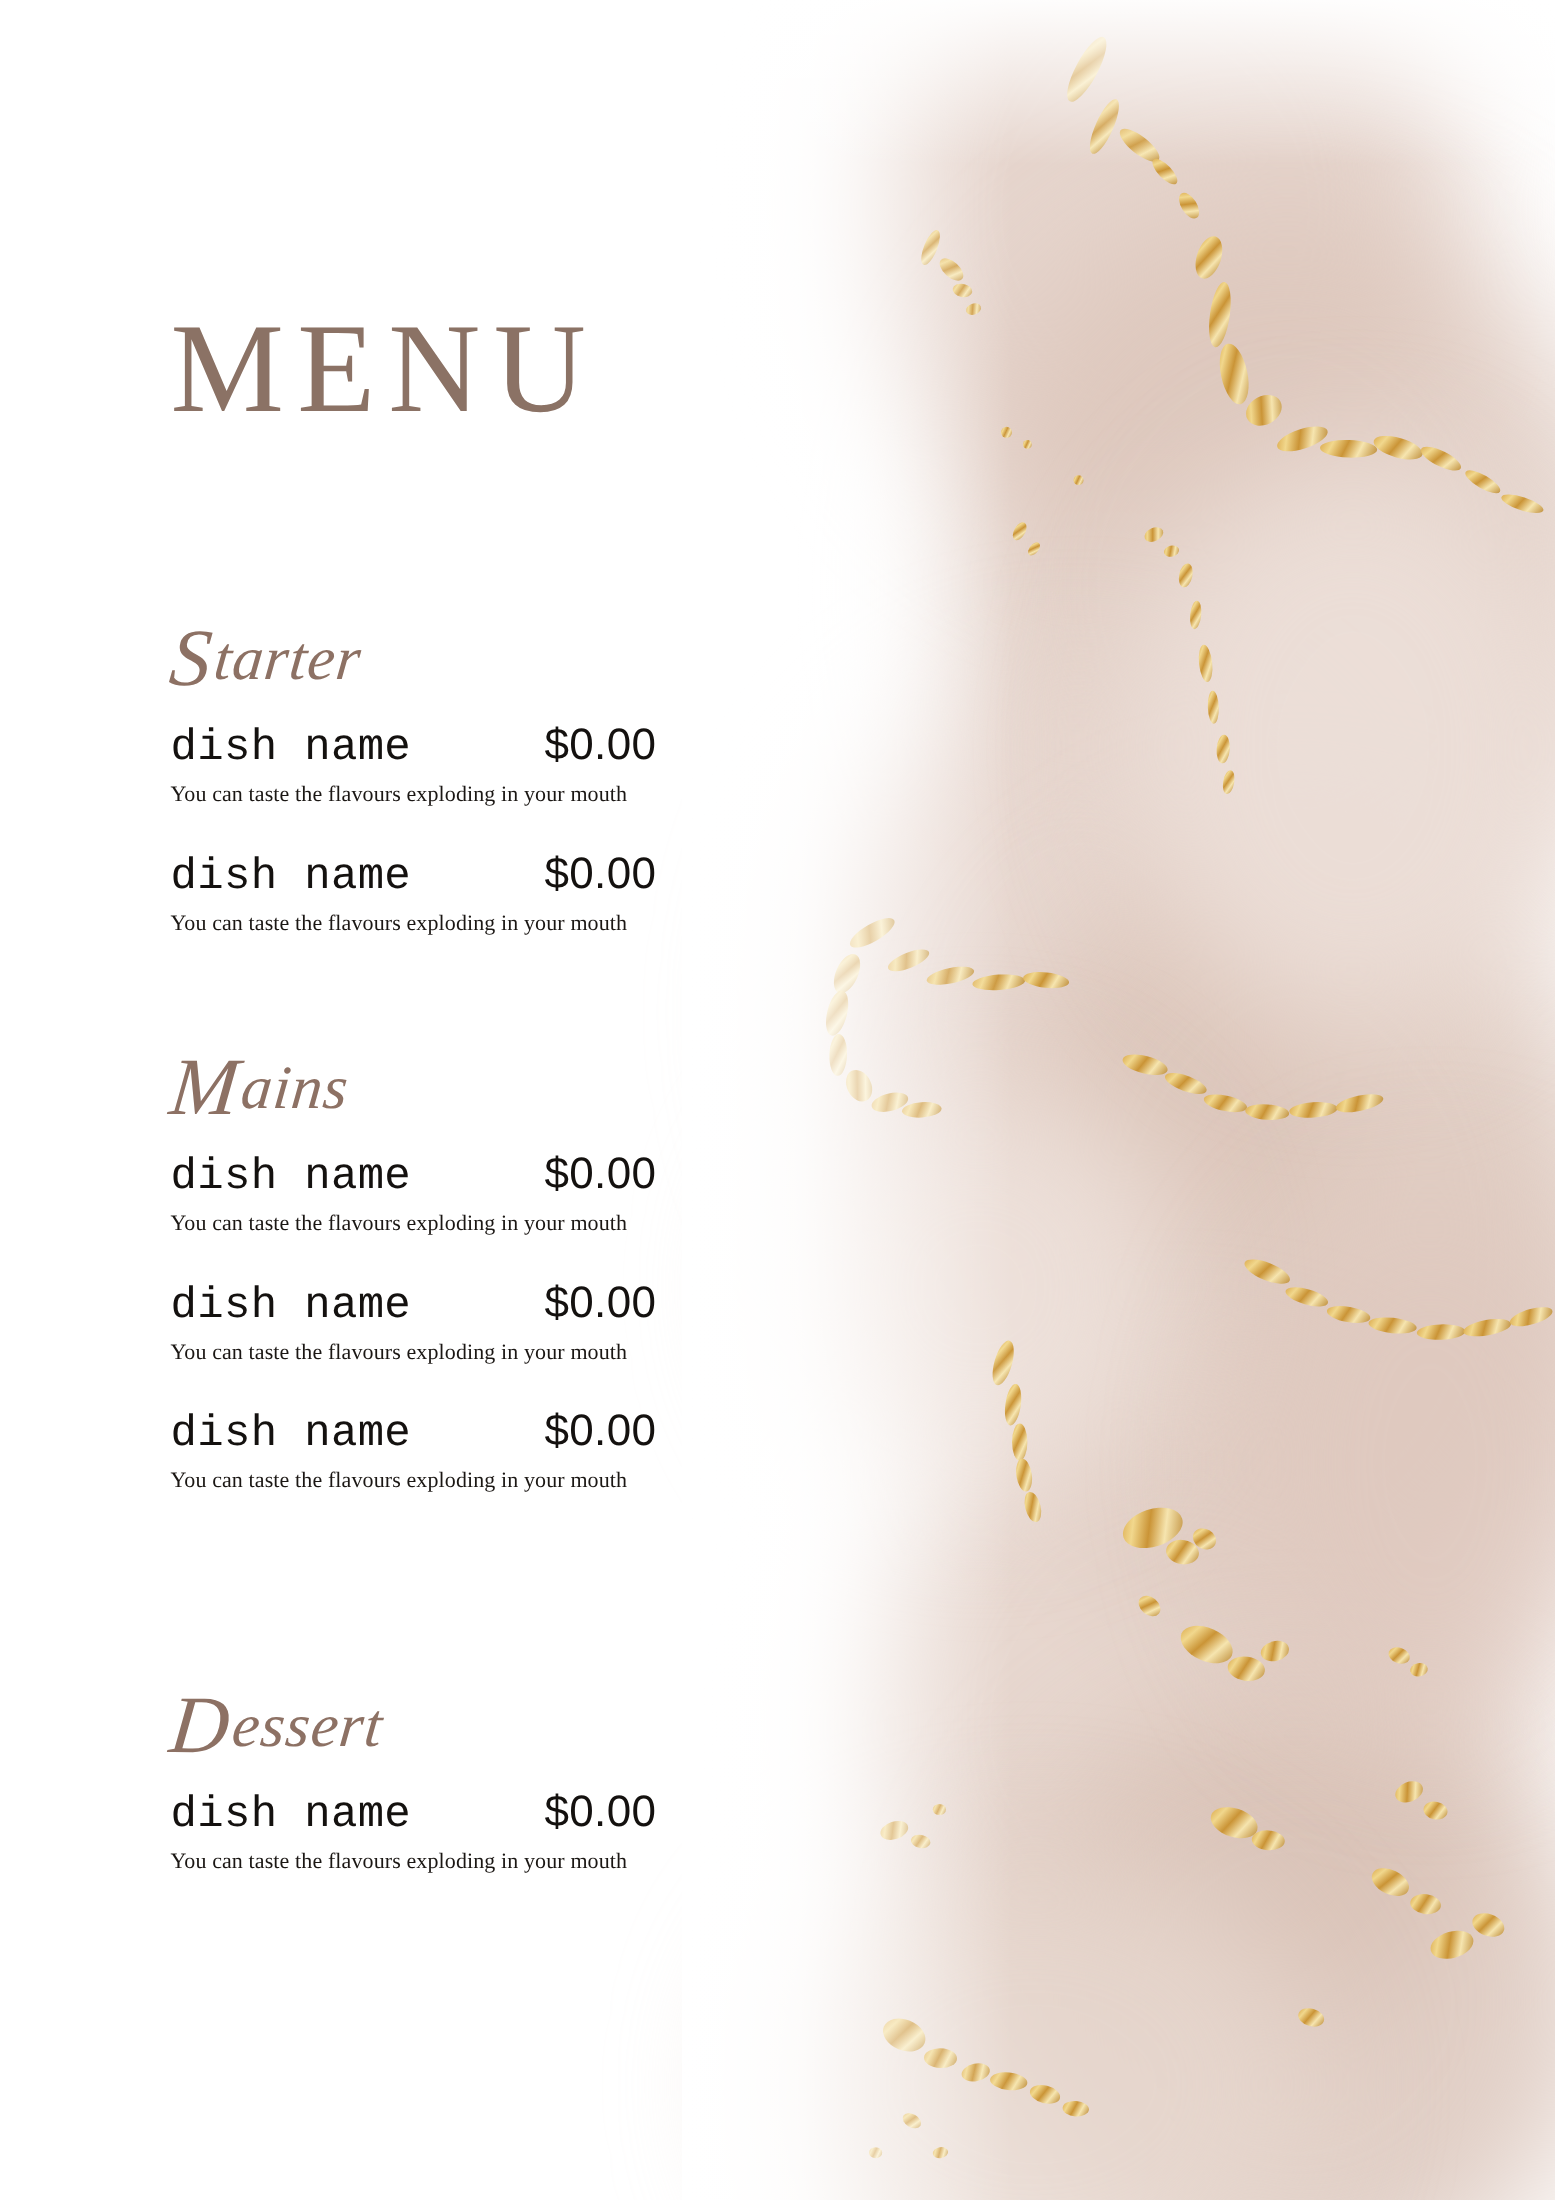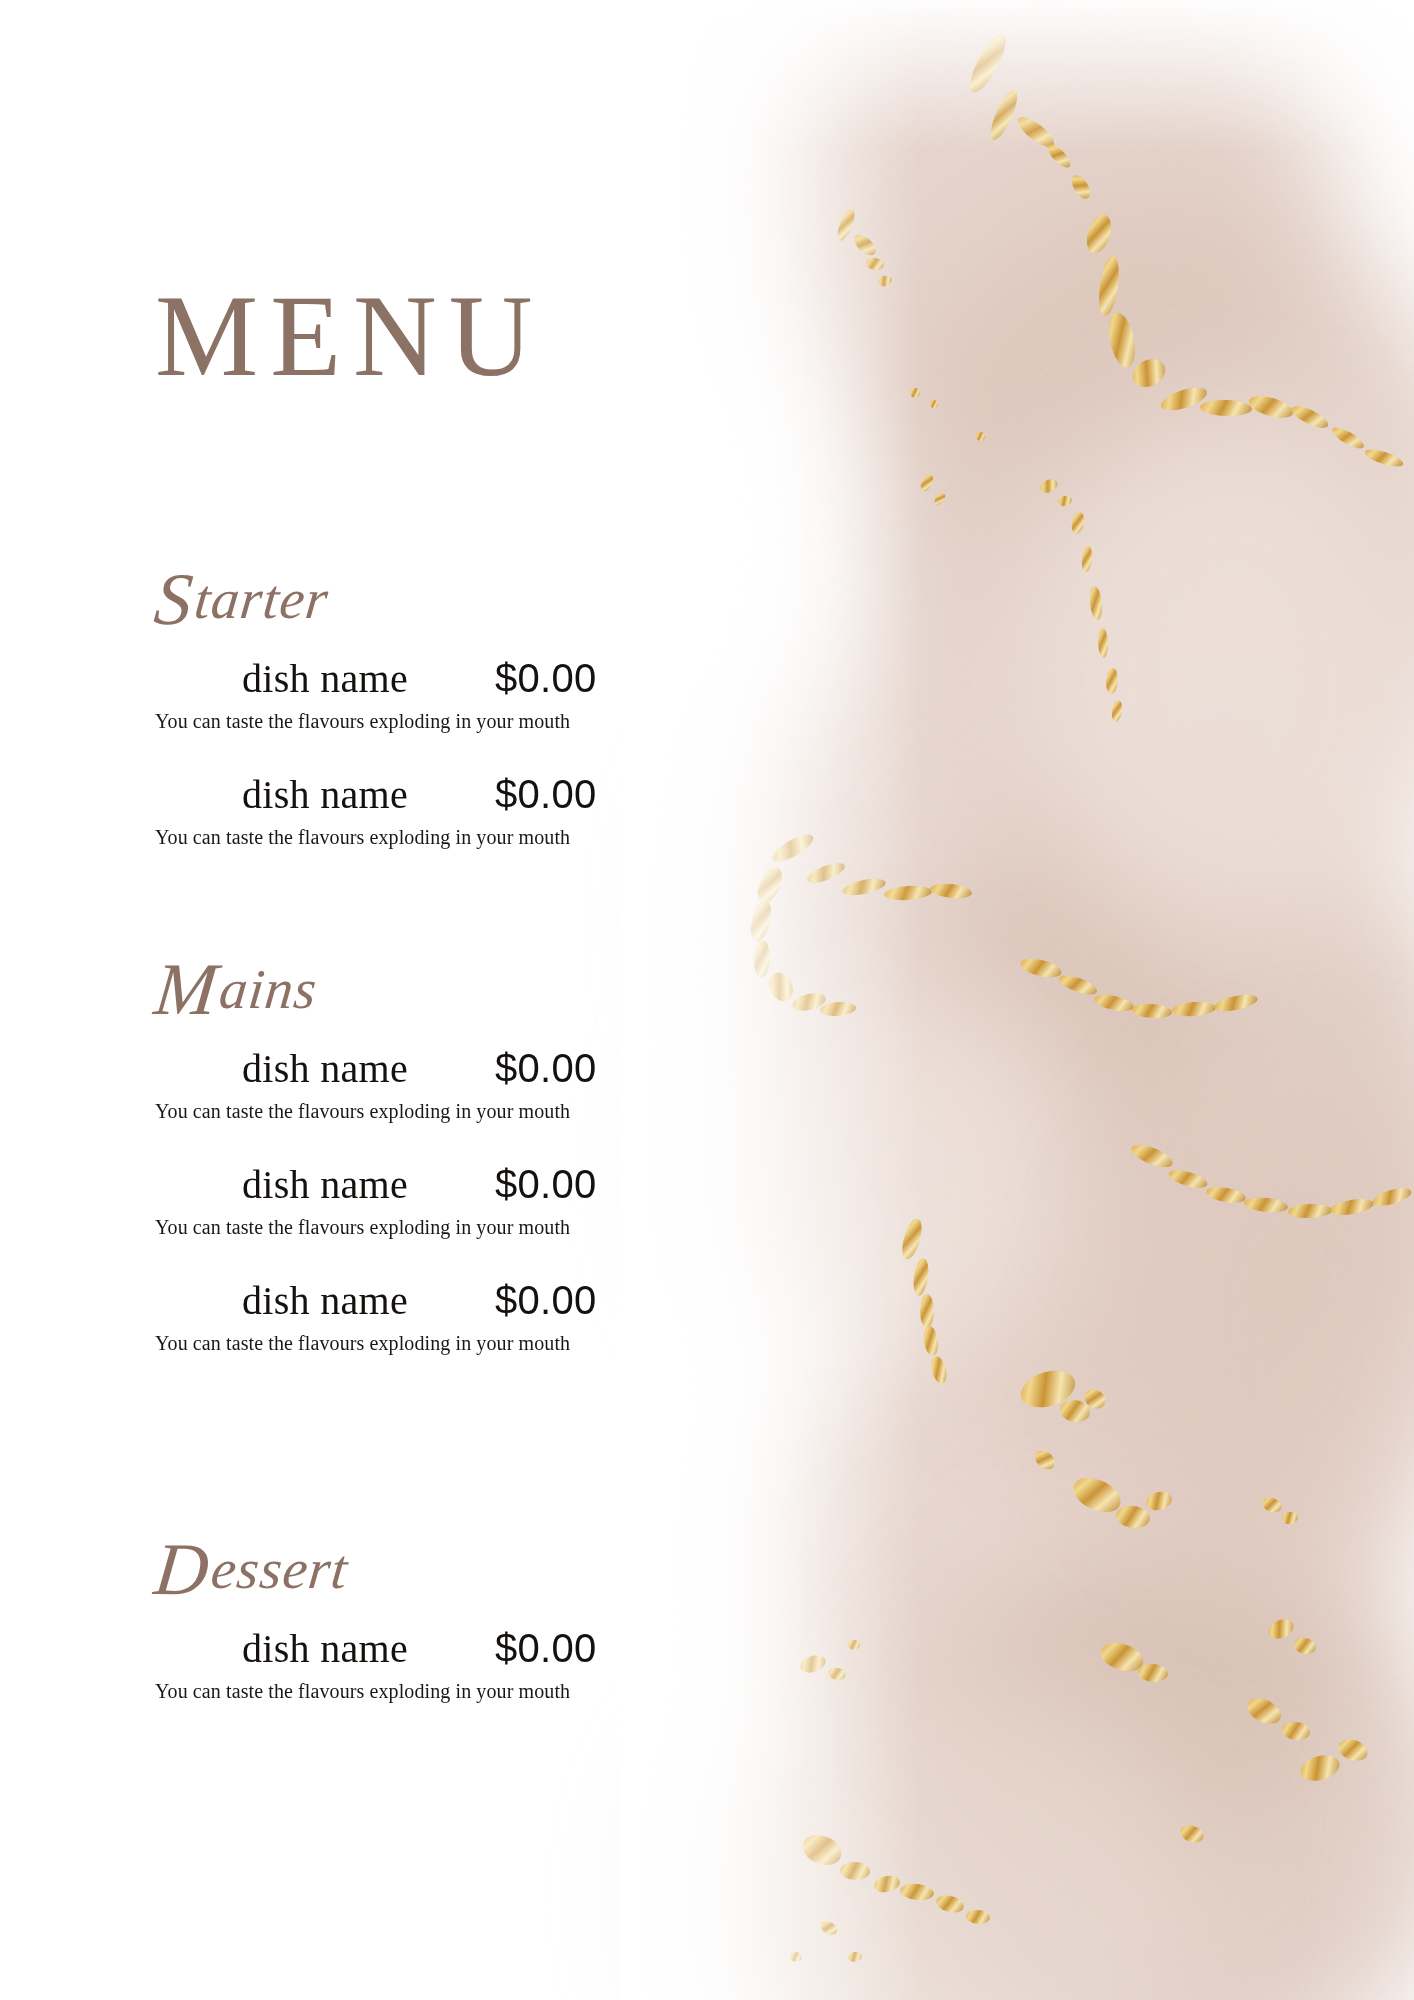--- a/index.html
+++ b/index.html
@@ -99,27 +99,26 @@
   }
 
   .dish {
     margin-bottom: 38px;
   }
   .dish-row {
     display: flex;
     align-items: baseline;
   }
   .dish-name {
-    font-family: Liberation Serif, serif;
+    font-family: Liberation Mono, monospace;
     font-size: 40px;
     color: #14110f;
     font-weight: 400;
     letter-spacing: 0.3px;
     width: 340px;
-    text-align: center;
   }
   .dish-price {
     font-family: "Liberation Sans", sans-serif;
     font-size: 40px;
     color: #14110f;
     font-weight: 400;
     letter-spacing: 0.3px;
   }
   .dish-desc {
     font-family: "Liberation Serif", serif;

